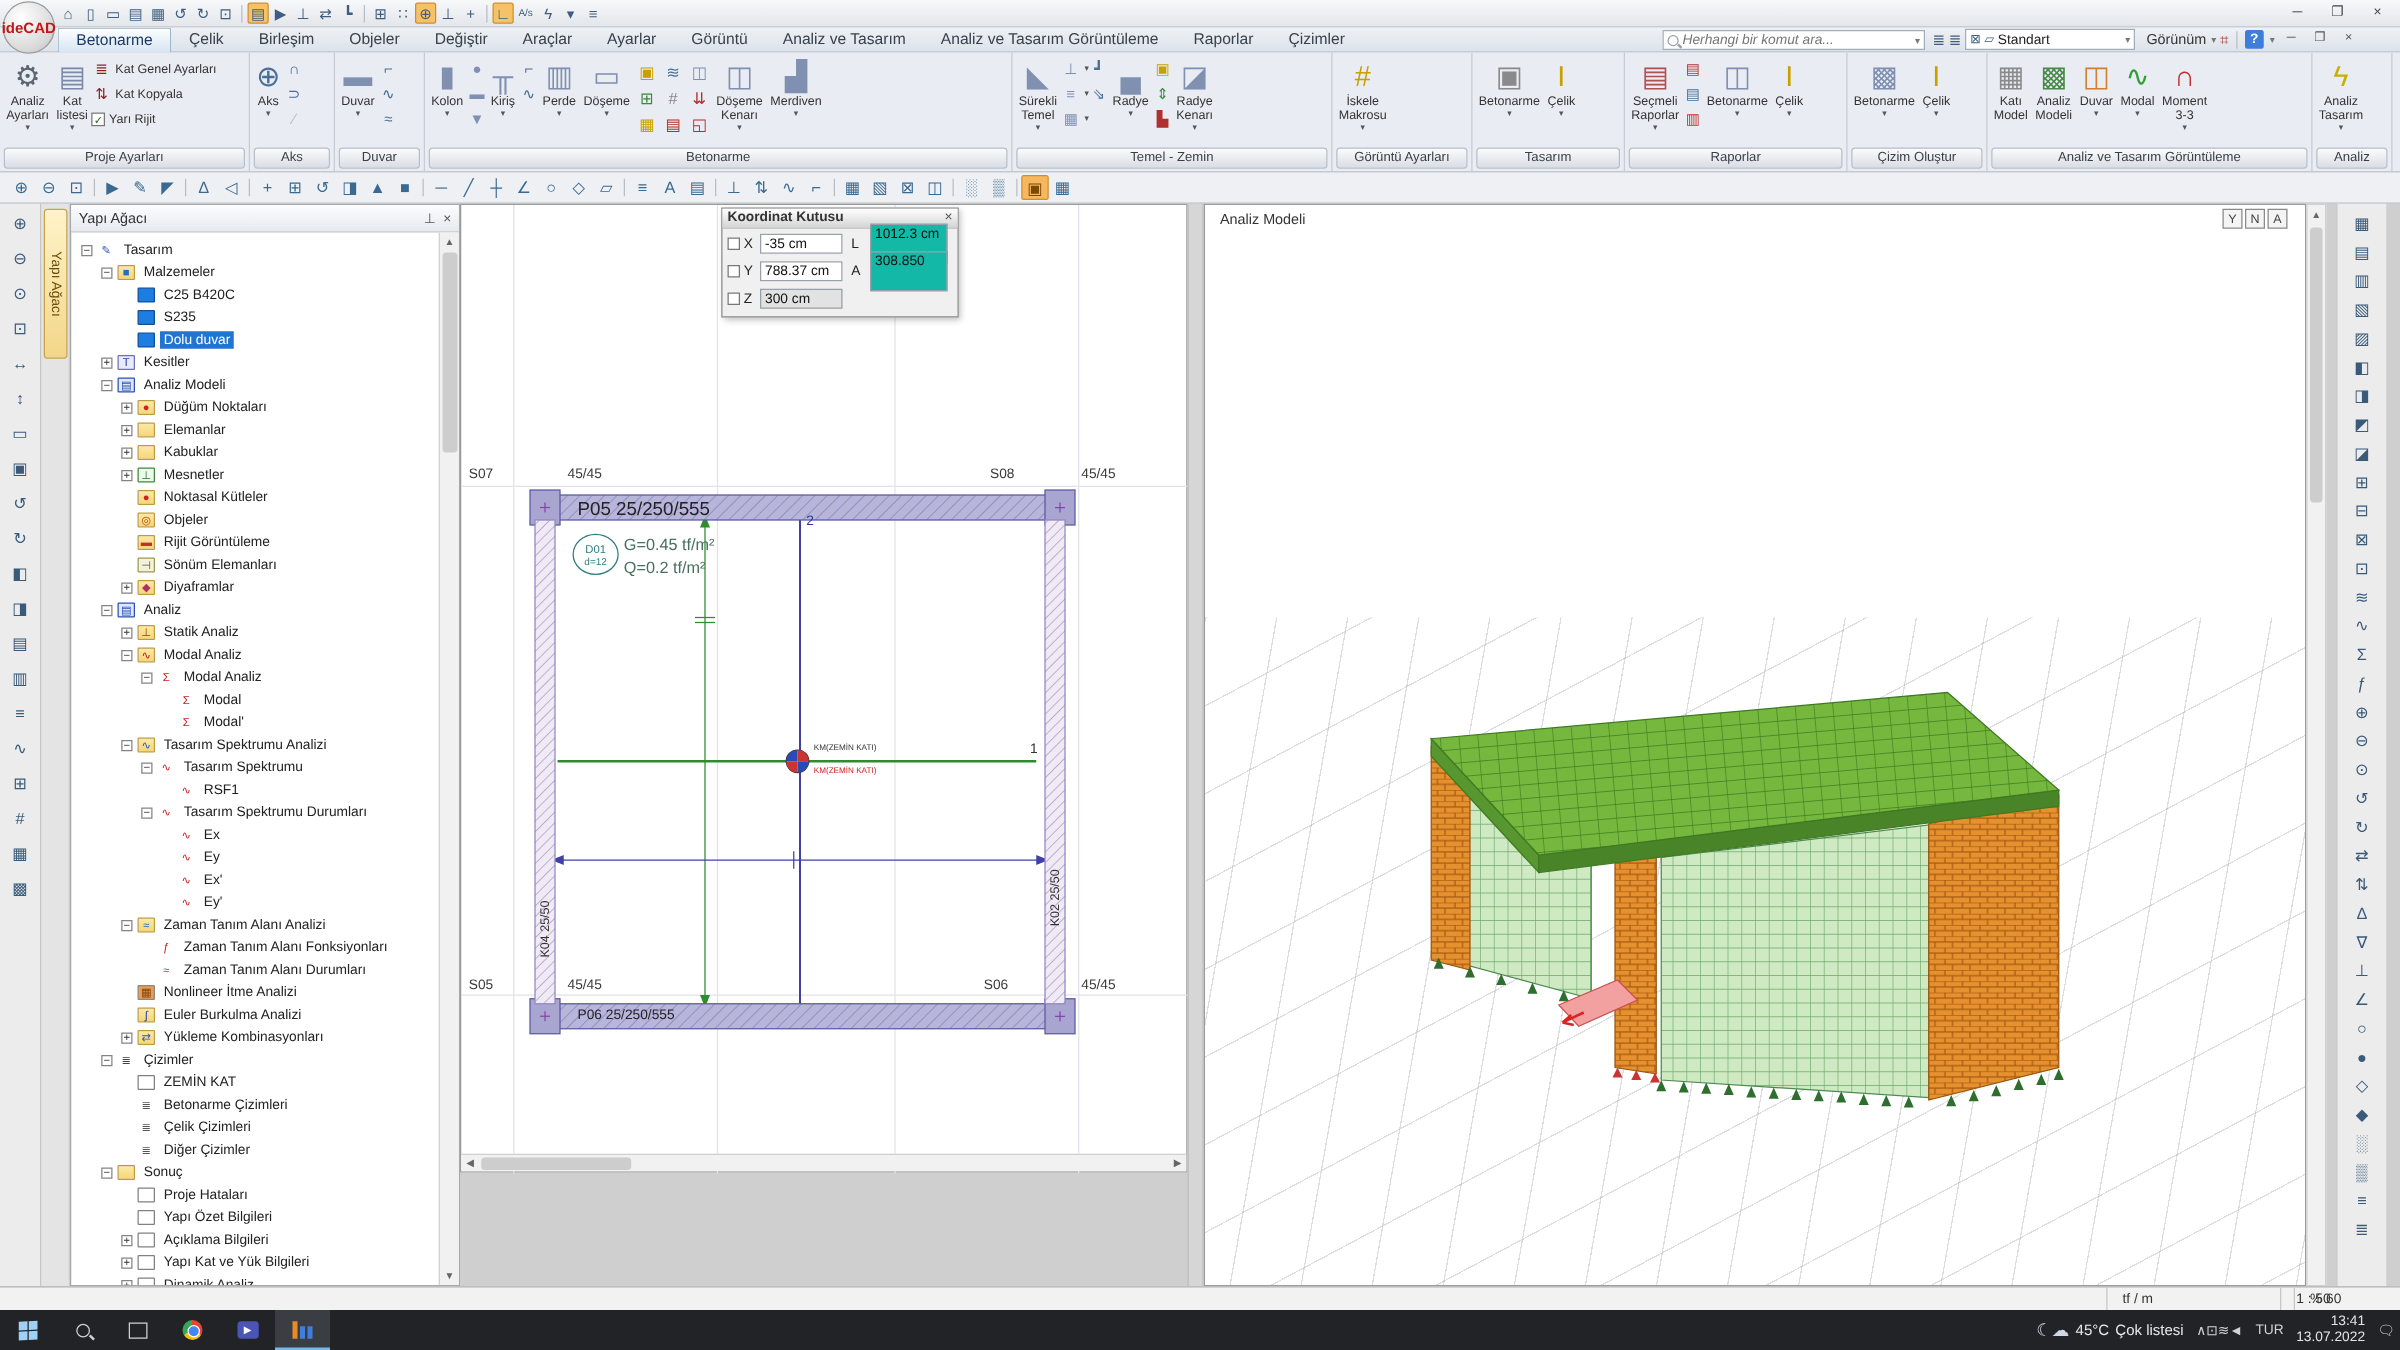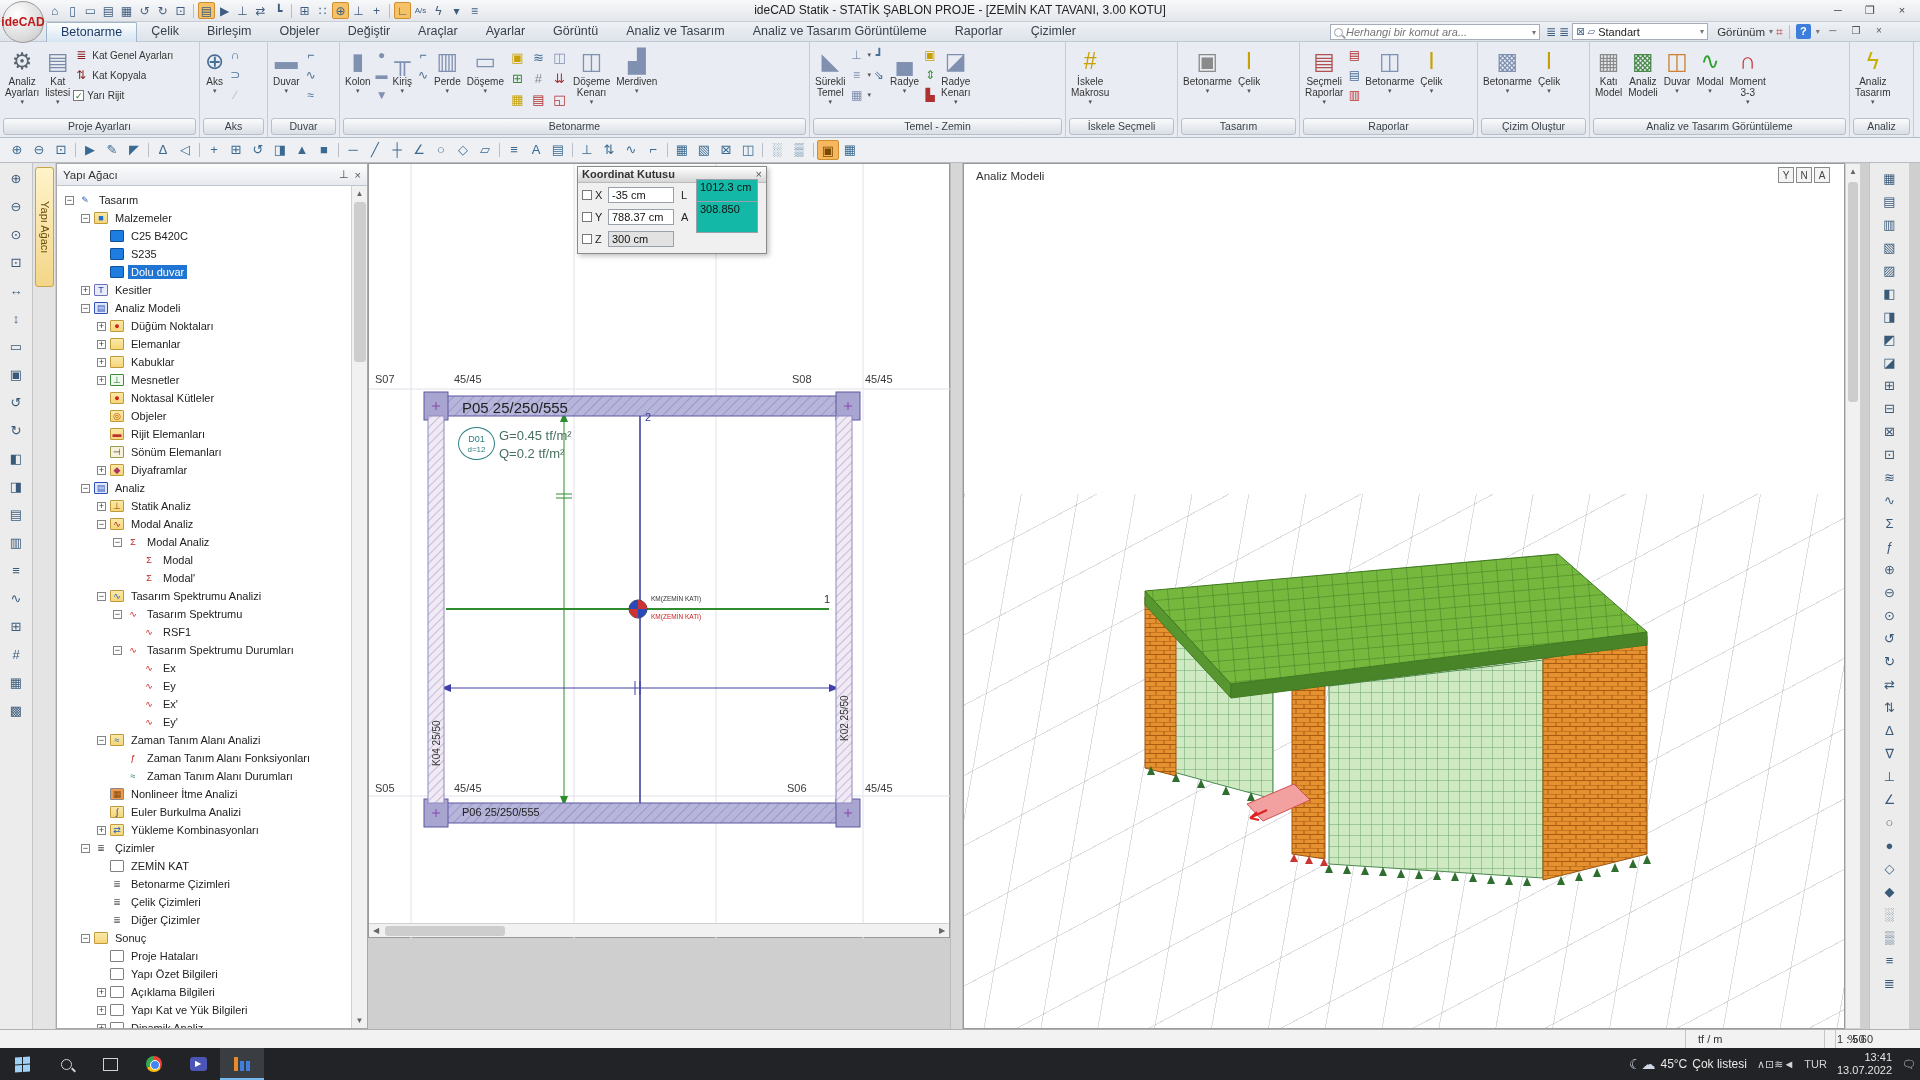--- a/index.html
+++ b/index.html
@@ -200,21 +200,20 @@
       <span class="qai hl">⊕</span>
       <span class="qai">⊥</span>
       <span class="qai">+</span>
       <span class="vsep"></span>
       <span class="qai hl">∟</span>
       <span class="qai" style="font-size: 8px;">A/s</span>
       <span class="qai">ϟ</span>
       <span class="qai">▾</span>
       <span class="qai">≡</span>
     </div>
-  <div id="wtitle">ideCAD Statik - STATİK ŞABLON PROJE - [ZEMİN KAT TAVANI,  3.00 KOTU]</div>
   <div id="wbtns">
     <div class="wb">─</div>
     <div class="wb">❐</div>
     <div class="wb">×</div>
   </div>
 </div>
 <div id="logo">ideCAD</div>
 
 <div id="tabrow">
   <div id="tabs">
@@ -456,21 +455,21 @@
     </div>
     <div class="rgroup" style="width: 112px;">
       <div class="rgc">
         <div class="rbtn">
           <div class="ric" style="color: rgb(200, 160, 0);">#</div>
           <div class="rlb">İskele
 Makrosu</div>
           <div class="arr">▾</div>
         </div>
       </div>
-      <div class="rcap">İskele Seçmeli</div>
+      <div class="rcap">Görüntü Ayarları</div>
     </div>
     <div class="rgroup" style="width: 122px;">
       <div class="rgc">
         <div class="rbtn">
           <div class="ric" style="color: rgb(138, 138, 138);">▣</div>
           <div class="rlb">Betonarme</div>
           <div class="arr">▾</div>
         </div>
         <div class="rbtn">
           <div class="ric" style="color: rgb(200, 160, 0);">I</div>
@@ -719,21 +718,21 @@
           <span class="tlabel">Noktasal Kütleler</span>
         </div>
         <div class="trow" style="padding-left: 40px;">
           <span class="texp none">−</span>
           <span class="tico fold" style="color: rgb(192, 80, 0);">◎</span>
           <span class="tlabel">Objeler</span>
         </div>
         <div class="trow" style="padding-left: 40px;">
           <span class="texp none">−</span>
           <span class="tico fold" style="color: rgb(192, 48, 48);">▬</span>
-          <span class="tlabel">Rijit Elemanları</span>
+          <span class="tlabel">Rijit Görüntüleme</span>
         </div>
         <div class="trow" style="padding-left: 40px;">
           <span class="texp none">−</span>
           <span class="tico" style="background: rgb(246, 242, 218); border: 1px solid rgb(154, 154, 80); color: rgb(85, 85, 85);">⊣</span>
           <span class="tlabel">Sönüm Elemanları</span>
         </div>
         <div class="trow" style="padding-left: 40px;">
           <span class="texp">+</span>
           <span class="tico fold" style="color: rgb(176, 48, 96);">◆</span>
           <span class="tlabel">Diyaframlar</span>

